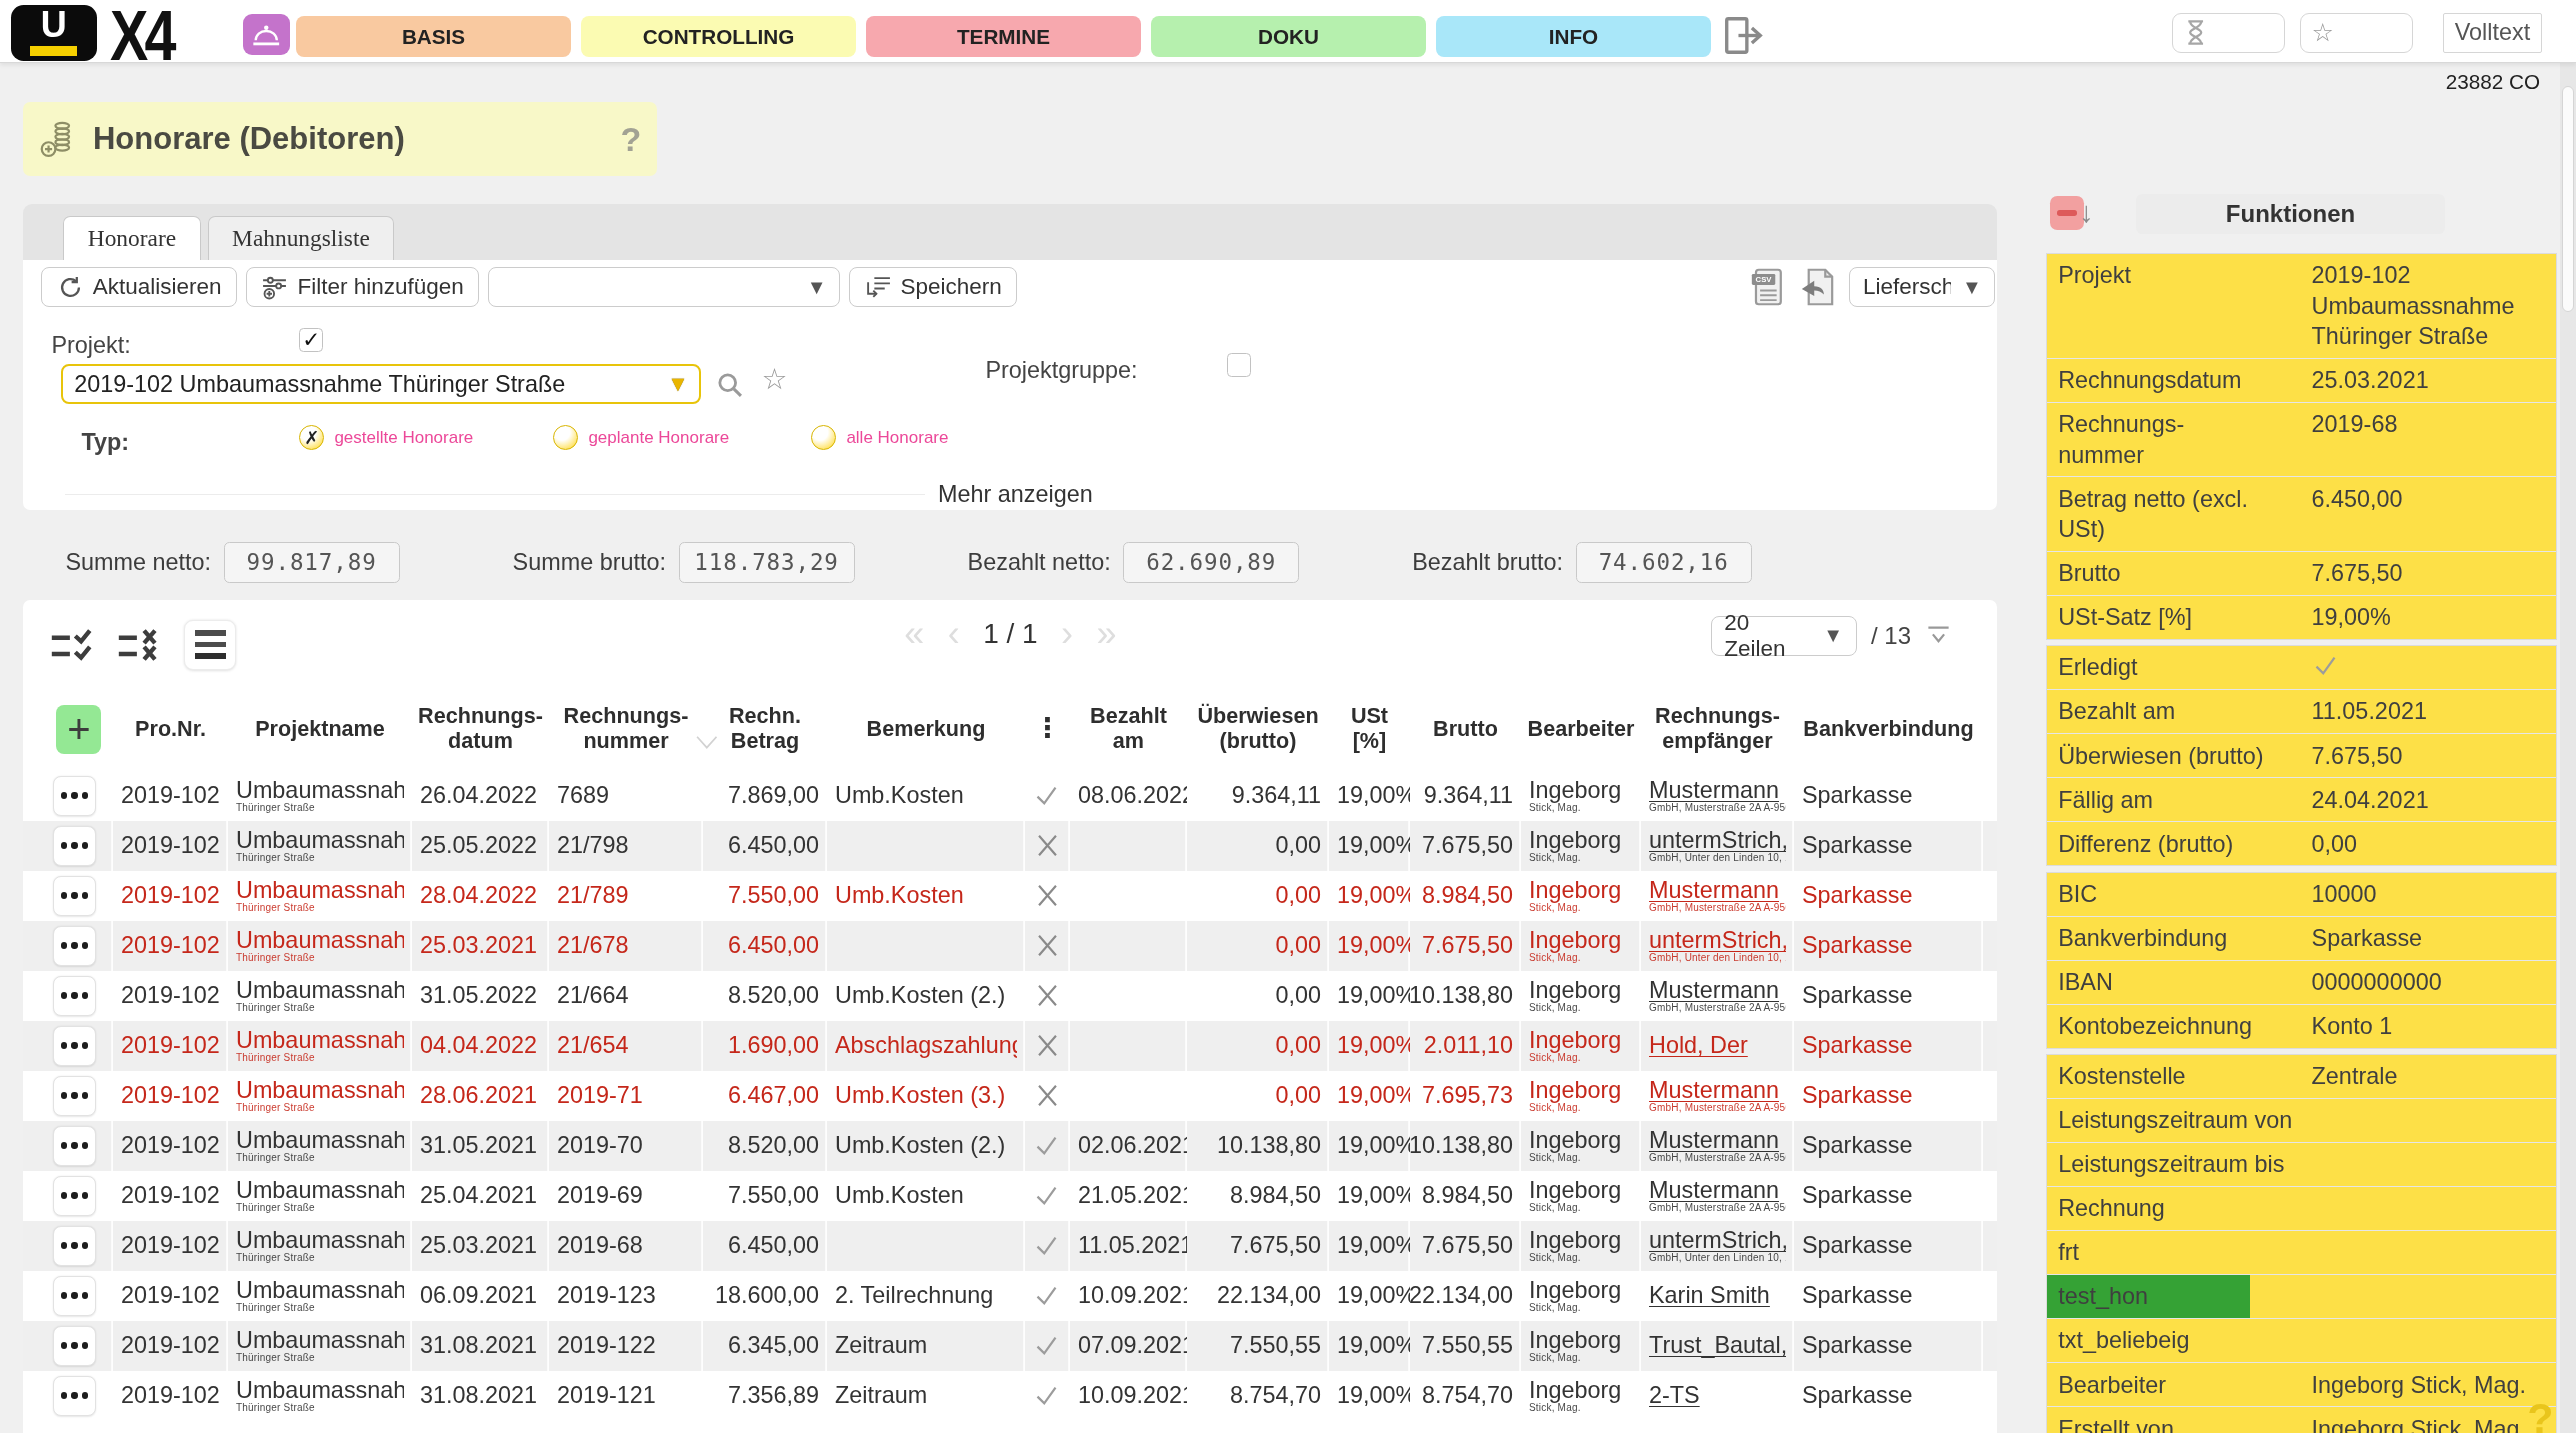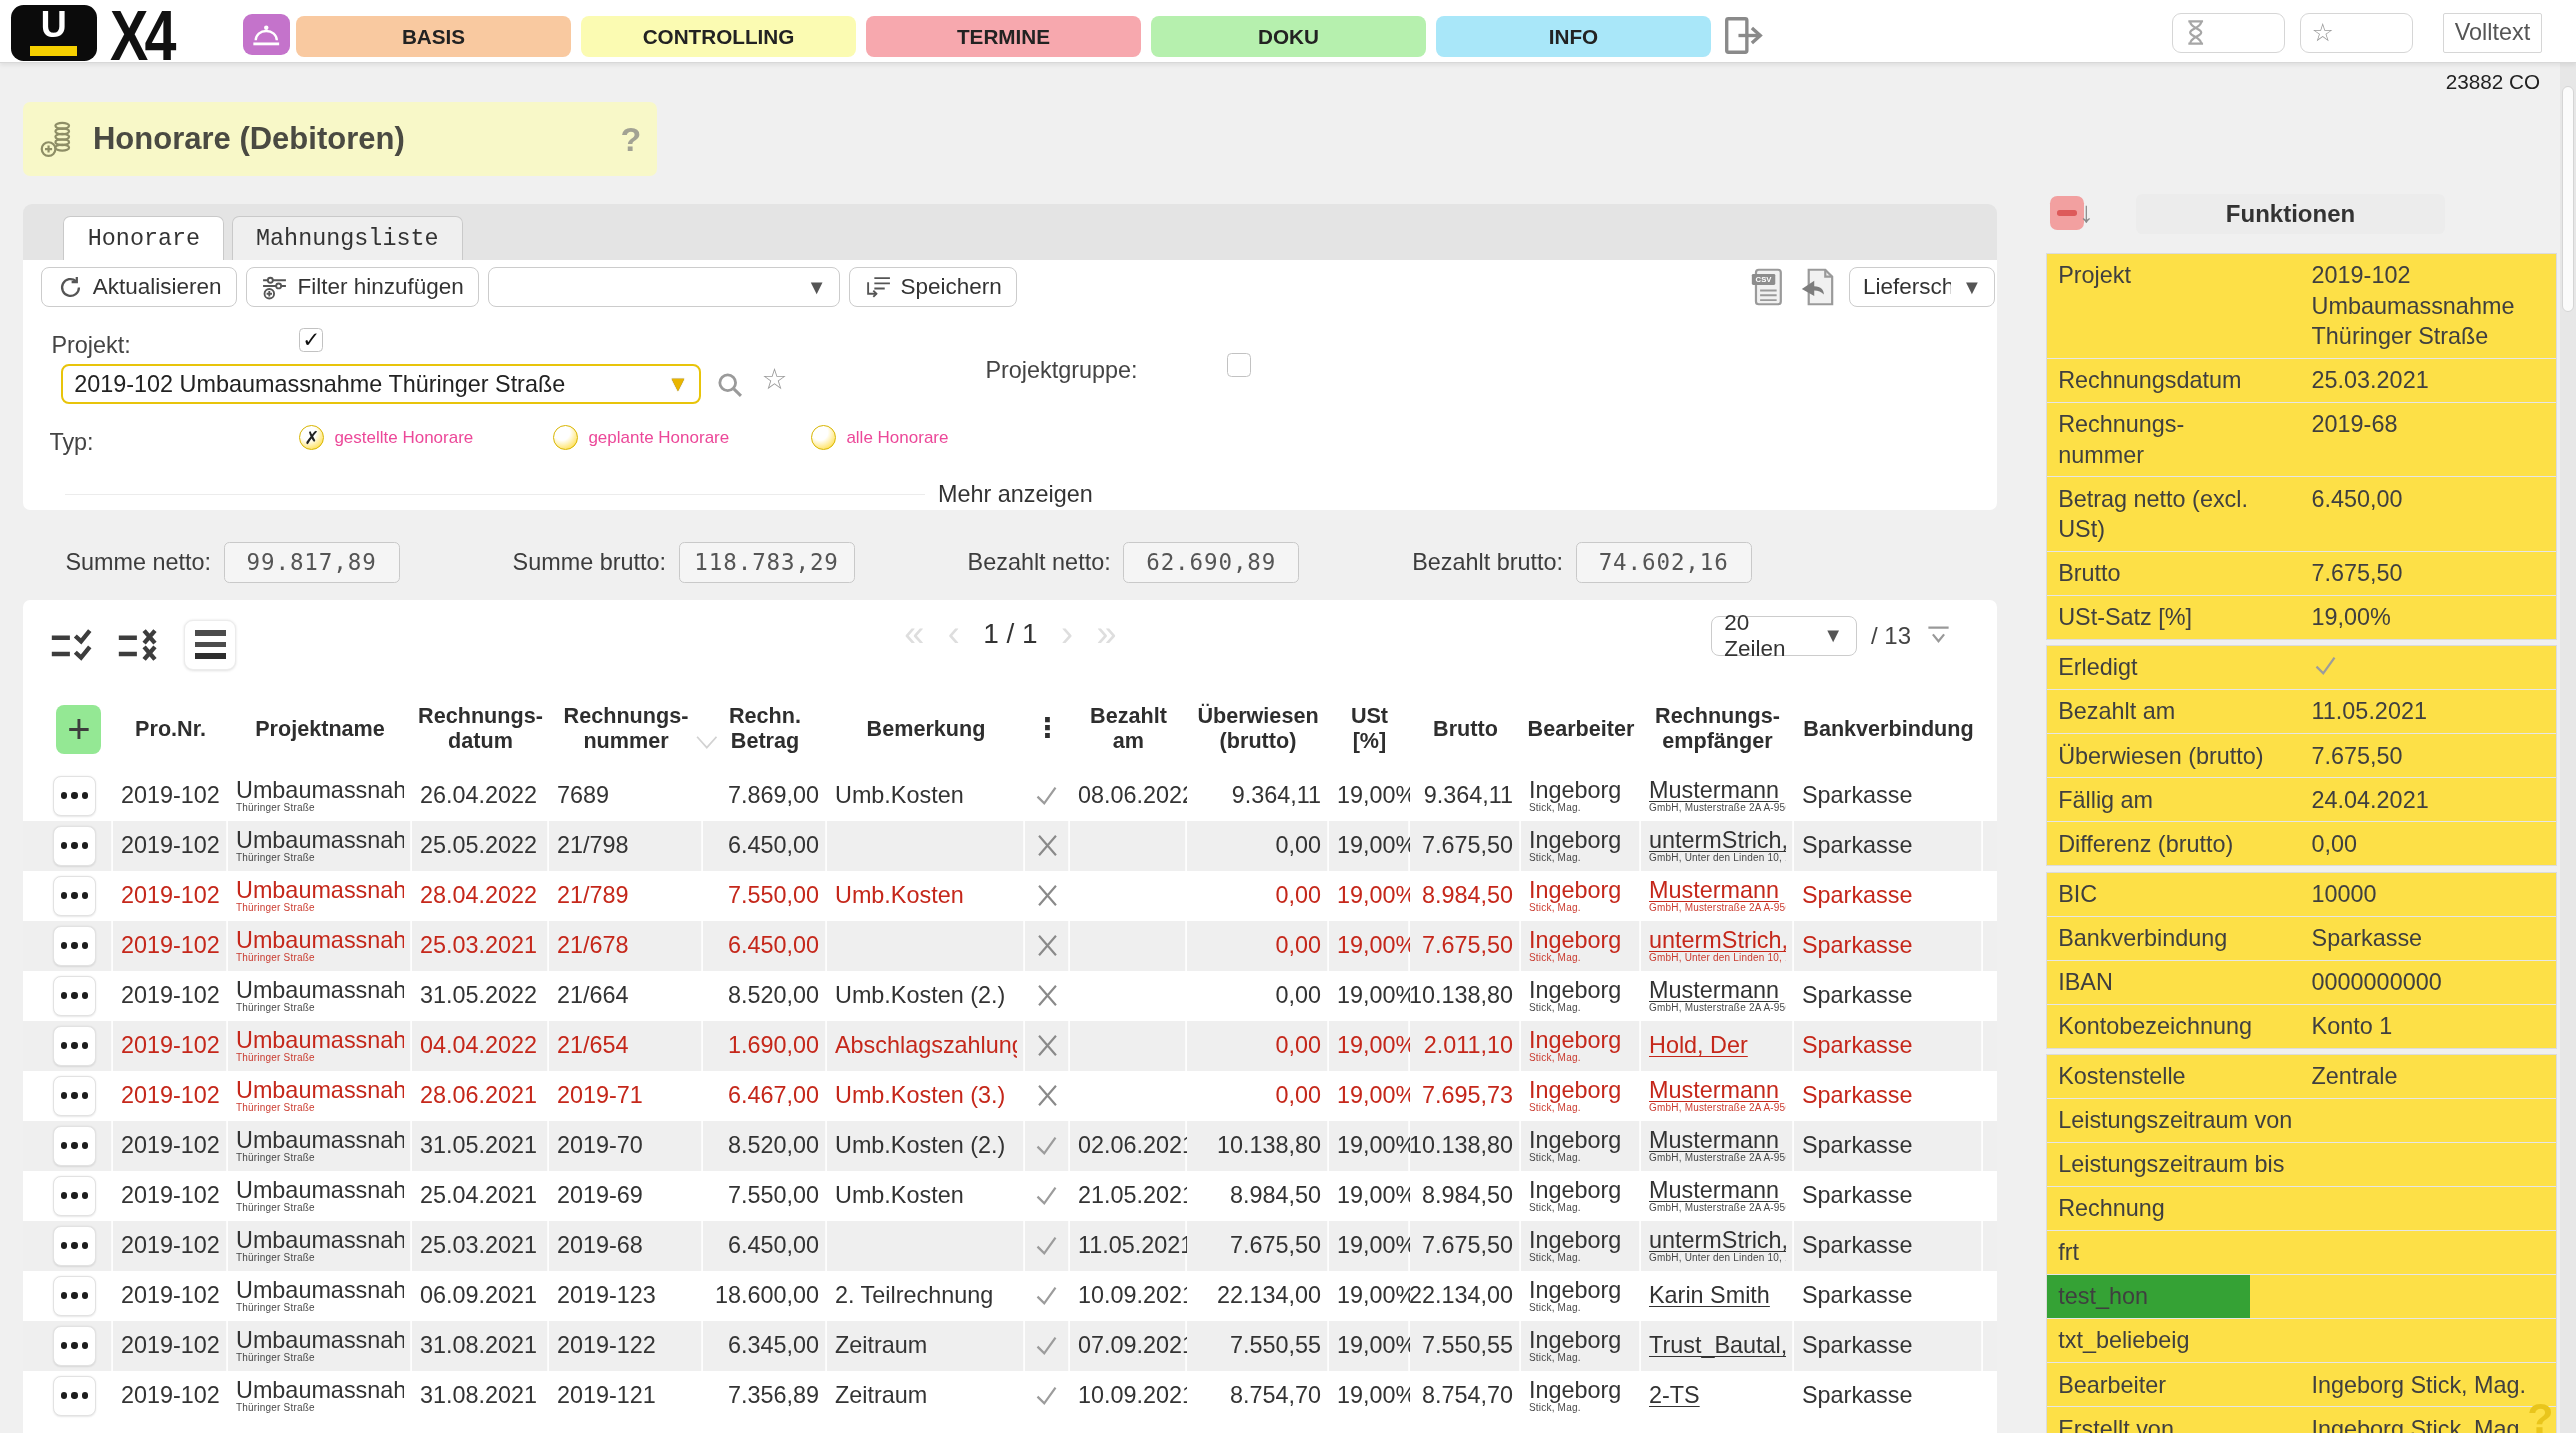--- a/index.html
+++ b/index.html
@@ -36,21 +36,21 @@
   
   .title-bar { width:634px; height:74px; background:#f8f8c8; border-radius:7.2px; display:flex;
                align-items:center; padding:0 16px; }
   .title-bar h1 { font-size:31px; font-weight:bold; color:#4a4a42; margin-left:12.6px; flex:1; }
   .q-help { font-size:34px; font-weight:bold; color:#a2a293; background:none; border:none; cursor:pointer; font-family:inherit; }
 
   
   .tabstrip { margin-top:28px; height:56px; background:#e4e4e4; border-radius:9px 9px 0 0;
               display:flex; align-items:flex-end; padding-left:40px; }
   .tab { height:44px; padding:0 23.4px; margin-right:7.2px; font-size:23.4px; color:#333; background:#efefef;
-         border:0.9px solid #c9c9c9; border-bottom:none; border-radius:7.2px 7.2px 0 0; cursor:pointer; font-family:Liberation Mono, monospace; }
+         border:0.9px solid #c9c9c9; border-bottom:none; border-radius:7.2px 7.2px 0 0; cursor:pointer; font-family:Liberation Serif, serif; }
   .tab.active { background:#fff; position:relative; top:0px; }
 
   
   .filter-panel { position:relative; height:250px; background:#fff; border-radius:0 0 7.2px 7.2px; }
   .fp-toolbar { position:absolute; left:18px; top:7.2px; display:flex; gap:9px; align-items:center; }
   .tool-btn { height:40px; border:0.9px solid #ccc; border-radius:8px; background:#fff; display:flex;
               align-items:center; gap:9px; padding:0 14.4px; font-size:22.5px; color:#333; cursor:pointer; font-family:inherit; }
   .select { height:40px; border:0.9px solid #ccc; border-radius:8px; background:#fff; display:flex;
             align-items:center; justify-content:space-between; padding:0 12.6px; font-size:22.5px; color:#333; cursor:pointer; }
   .select .arr { color:#555; font-size:20px; margin-left:10.8px; }
@@ -314,21 +314,21 @@
           <svg width="30.5" height="30.5" viewBox="0 0 24 24">
               <circle cx="10" cy="10" r="6.2" fill="none" stroke="#9a9a9a" stroke-width="2.2"></circle>
               <path d="M14.8 14.8l5.6 5.6" stroke="#9a9a9a" stroke-width="2.4"></path>
             </svg>
         </button>
         <button class="fp-star">☆</button>
 
         <span class="fp-label" style="left:962px; top:97px;">Projektgruppe:</span>
         <span class="checkbox" style="left:1204px; top:93px;"></span>
 
-        <span class="fp-label" style="left:26px; top:169px;">Typ:</span>
+        <span class="fp-label" style="left:58px; top:169px;font-weight:bold;">Typ:</span>
         <div id="typ-radios">
             <div class="radio-group" style="left: 276px;">
               <span class="radio">✗</span>
               <span class="lab">gestellte Honorare</span>
             </div>
             <div class="radio-group" style="left: 530px;">
               <span class="radio"></span>
               <span class="lab">geplante Honorare</span>
             </div>
             <div class="radio-group" style="left: 788px;">

